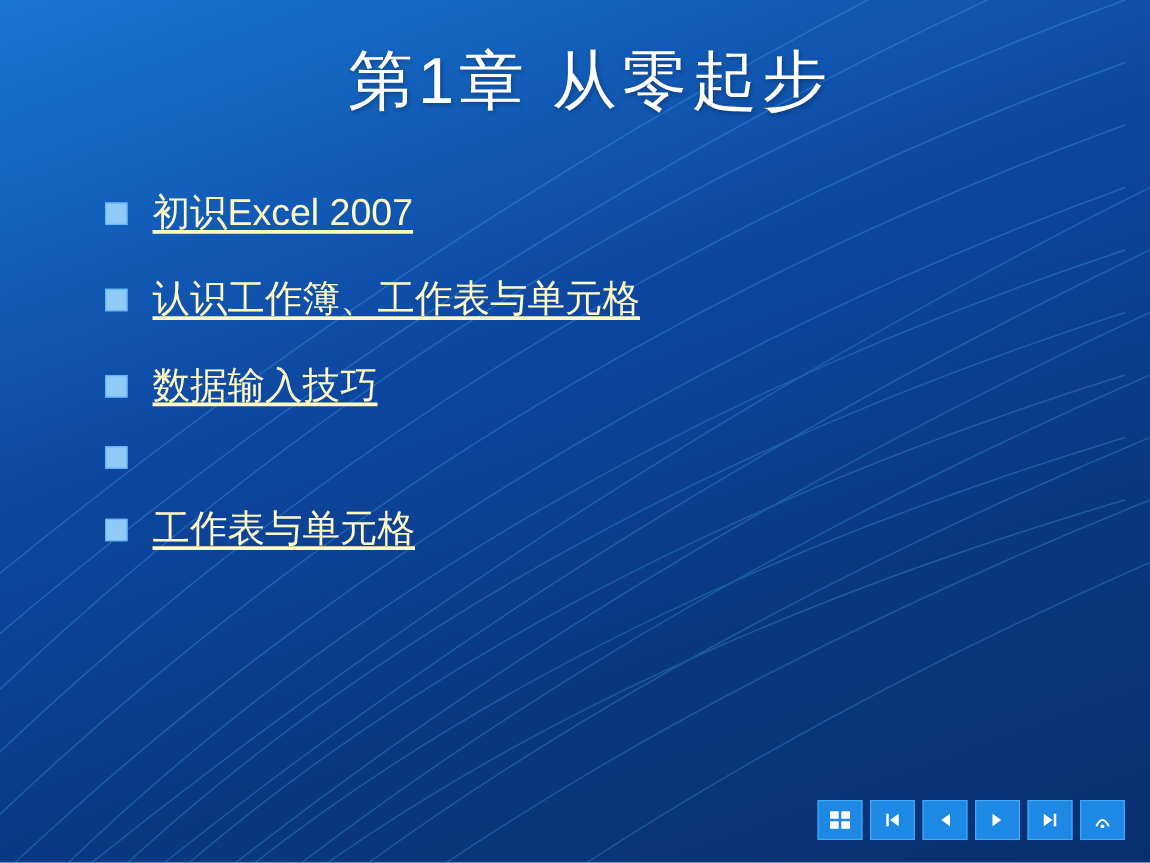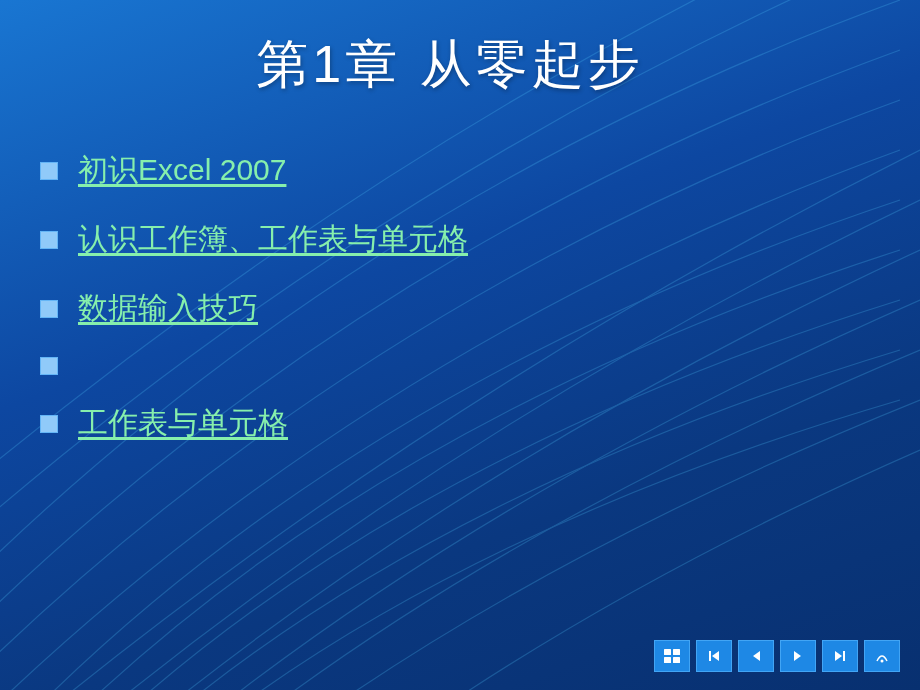--- a/index.html
+++ b/index.html
@@ -26,21 +26,21 @@
     
     .bg-main {
       position: absolute;
       inset: 0;
       background: linear-gradient(160deg, #1976D2 0%, #0D47A1 40%, #0A3880 70%, #083070 100%);
     }
 
     .content {
       position: relative;
       z-index: 10;
-      padding: 30px 60px 20px 40px;
+      padding: 30px 60px 20px 84px;
     }
 
     .title {
       text-align: center;
       font-size: 52px;
       color: #ffffff;
       font-weight: normal;
       margin-bottom: 50px;
       letter-spacing: 4px;
       text-shadow: 1px 2px 4px rgba(0,0,0,0.3);
@@ -62,21 +62,21 @@
       width: 18px;
       height: 18px;
       background: #90CAF9;
       display: inline-block;
       margin-right: 20px;
       flex-shrink: 0;
       border: 1px solid #64B5F6;
     }
 
     .menu-list li a {
-      color: #86efac;
+      color: #fef9c3;
       text-decoration: underline;
       text-underline-offset: 4px;
       font-size: 30px;
       cursor: pointer;
     }
 
     
     .nav-bar {
       position: absolute;
       bottom: 18px;

